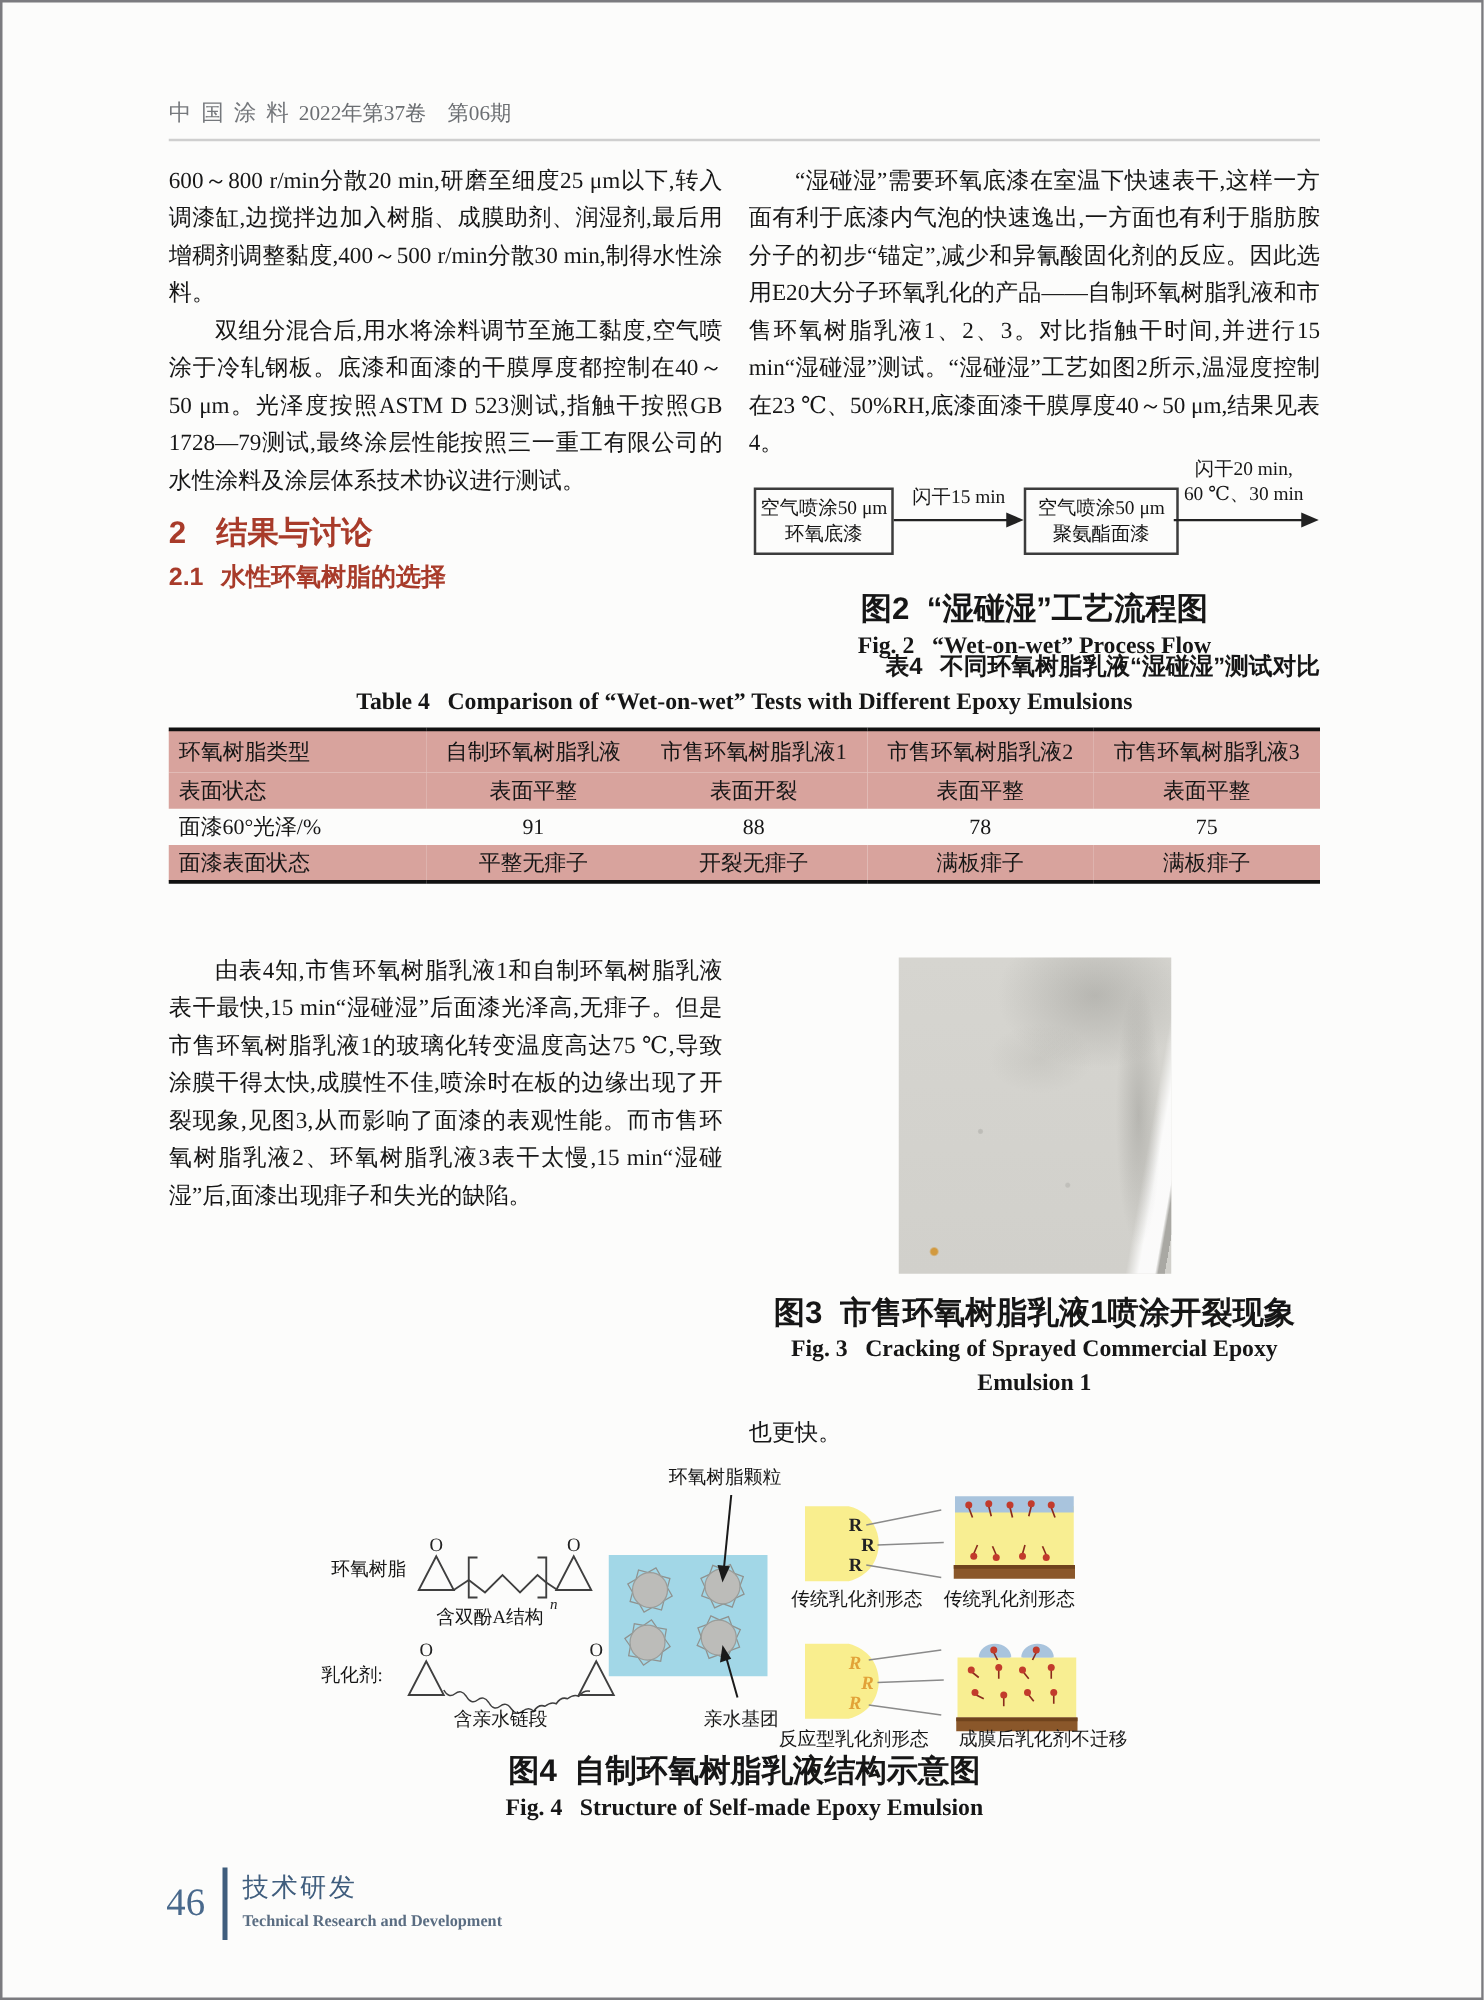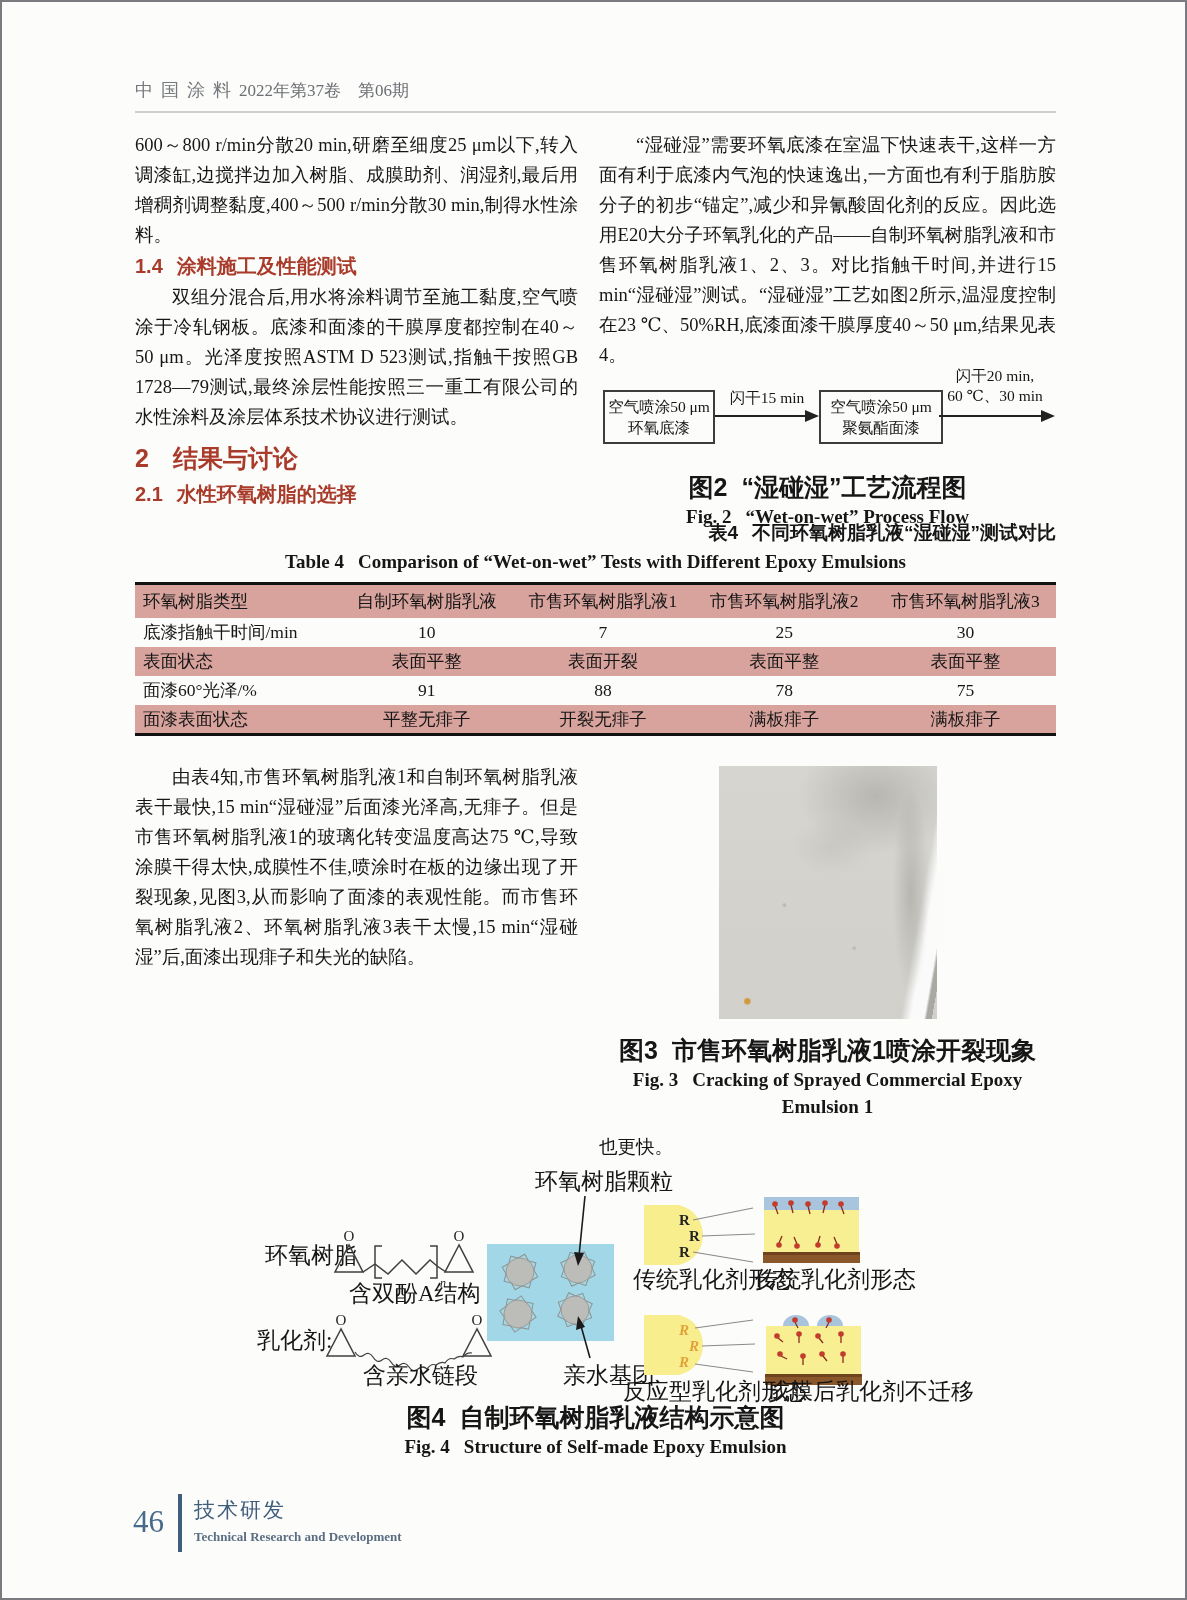--- a/index.html
+++ b/index.html
@@ -57,21 +57,21 @@
       radial-gradient(ellipse 120px 90px at 72% 12%, rgba(105,105,100,.28), rgba(0,0,0,0) 65%),
       radial-gradient(ellipse 26px 150px at 88% 50%, rgba(100,100,95,.26), rgba(0,0,0,0) 70%),
       radial-gradient(ellipse 60px 40px at 52% 32%, rgba(120,120,113,.12), rgba(0,0,0,0) 70%),
       radial-gradient(circle at 30% 55%, rgba(90,90,85,.18) 0 1.5px, rgba(0,0,0,0) 2.5px),
       radial-gradient(circle at 62% 72%, rgba(90,90,85,.15) 0 1.5px, rgba(0,0,0,0) 2.5px),
       linear-gradient(100deg, rgba(0,0,0,0) 0 86%, rgba(255,255,255,.9) 90% 95%, #a9a8a3 96% 98%, rgba(0,0,0,0) 98%),
       linear-gradient(#d6d5d0, #d1d0cb);
   }
   
   .sec-fig4 { position:absolute; top:1162px; left:133px; width:921px; height:245px; }
-  .f4lbl { position:absolute; font-size:23px; line-height:24px; white-space:nowrap; }
+  .f4lbl { position:absolute; font-size:15px; line-height:24px; white-space:nowrap; }
   .f4svg { position:absolute; overflow:visible; }
   .ln { fill:none; stroke:#3f3f3f; stroke-width:1.5; }
   .atom { font-size:15px; font-family:"Liberation Serif","DejaVu Serif",serif; fill:#222; text-anchor:middle; }
   .sub { font-size:12px; font-style:italic; fill:#222; }
   .rl { font-size:15px; font-weight:bold; font-family:"Liberation Serif","DejaVu Serif",serif; }
   .rl-black { fill:#222; } .rl-orange { fill:#e2a238; font-style:italic; }
   .blobline { stroke:#8a8a8a; stroke-width:1.2; }
   .f4caps { position:absolute; top:1402px; left:0; width:1187px; }
   
   .ftr { position:absolute; top:1492px; left:131px; display:flex; align-items:flex-start; }
@@ -87,23 +87,20 @@
 <div class="page">
 
   <div class="hdr">
     <span class="journal">中国涂料</span>
     <span class="issue">2022年第37卷　第06期</span>
   </div>
 
   <div class="sec-top">
     <div class="col-l">
       <p class="body-p noindent">600～800 r/min分散20 min,研磨至细度25 μm以下,转入调漆缸,边搅拌边加入树脂、成膜助剂、润湿剂,最后用增稠剂调整黏度,400～500 r/min分散30 min,制得水性涂料。</p>
-      <div class="h-red h-sub">
-        <span class="h-num">1.4</span><span>涂料施工及性能测试</span>
-      </div>
       <p class="body-p">双组分混合后,用水将涂料调节至施工黏度,空气喷涂于冷轧钢板。底漆和面漆的干膜厚度都控制在40～50 μm。光泽度按照ASTM D 523测试,指触干按照GB 1728—79测试,最终涂层性能按照三一重工有限公司的水性涂料及涂层体系技术协议进行测试。</p>
       <div class="h-red h-main">
         <span class="h-num">2</span><span>结果与讨论</span>
       </div>
       <div class="h-red h-sub">
         <span class="h-num">2.1</span><span>水性环氧树脂的选择</span>
       </div>
     </div>
 
     <div class="col-r">
@@ -153,27 +150,20 @@
       <thead>
         <tr>
           <th>环氧树脂类型</th>
           <th>自制环氧树脂乳液</th>
           <th>市售环氧树脂乳液1</th>
           <th>市售环氧树脂乳液2</th>
           <th>市售环氧树脂乳液3</th>
         </tr>
       </thead>
       <tbody>
-        <tr>
-          <td>底漆指触干时间/min</td>
-          <td>10</td>
-          <td>7</td>
-          <td>25</td>
-          <td>30</td>
-        </tr>
         <tr class="row-pink">
           <td>表面状态</td>
           <td>表面平整</td>
           <td>表面开裂</td>
           <td>表面平整</td>
           <td>表面平整</td>
         </tr>
         <tr>
           <td>面漆60°光泽/%</td>
           <td>91</td>

